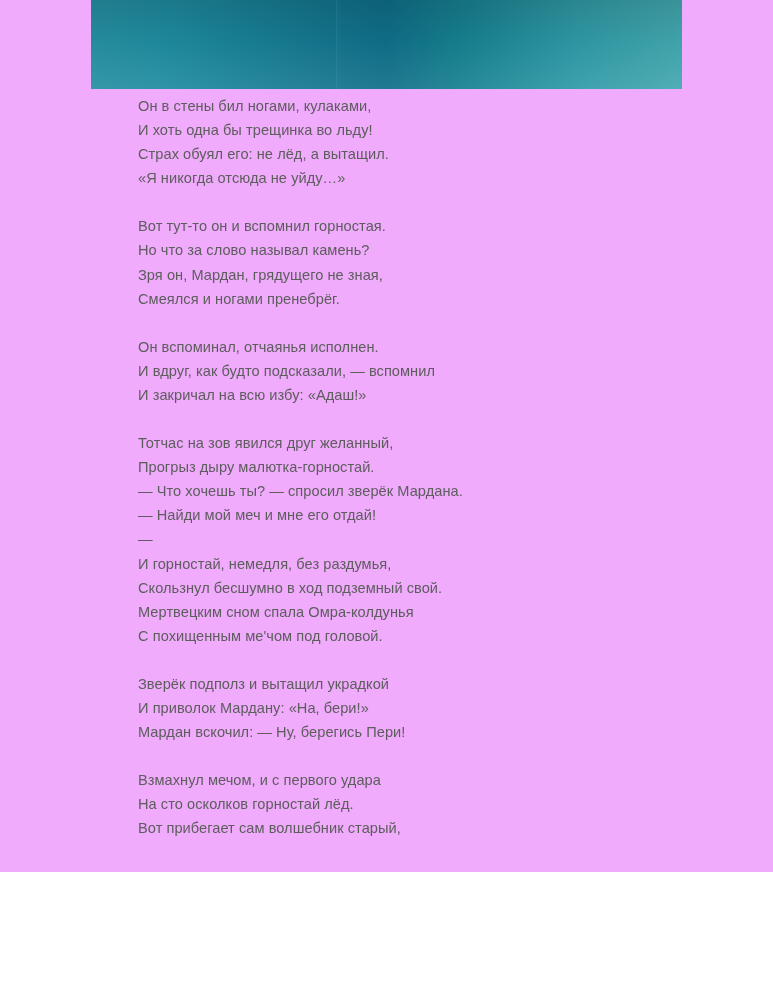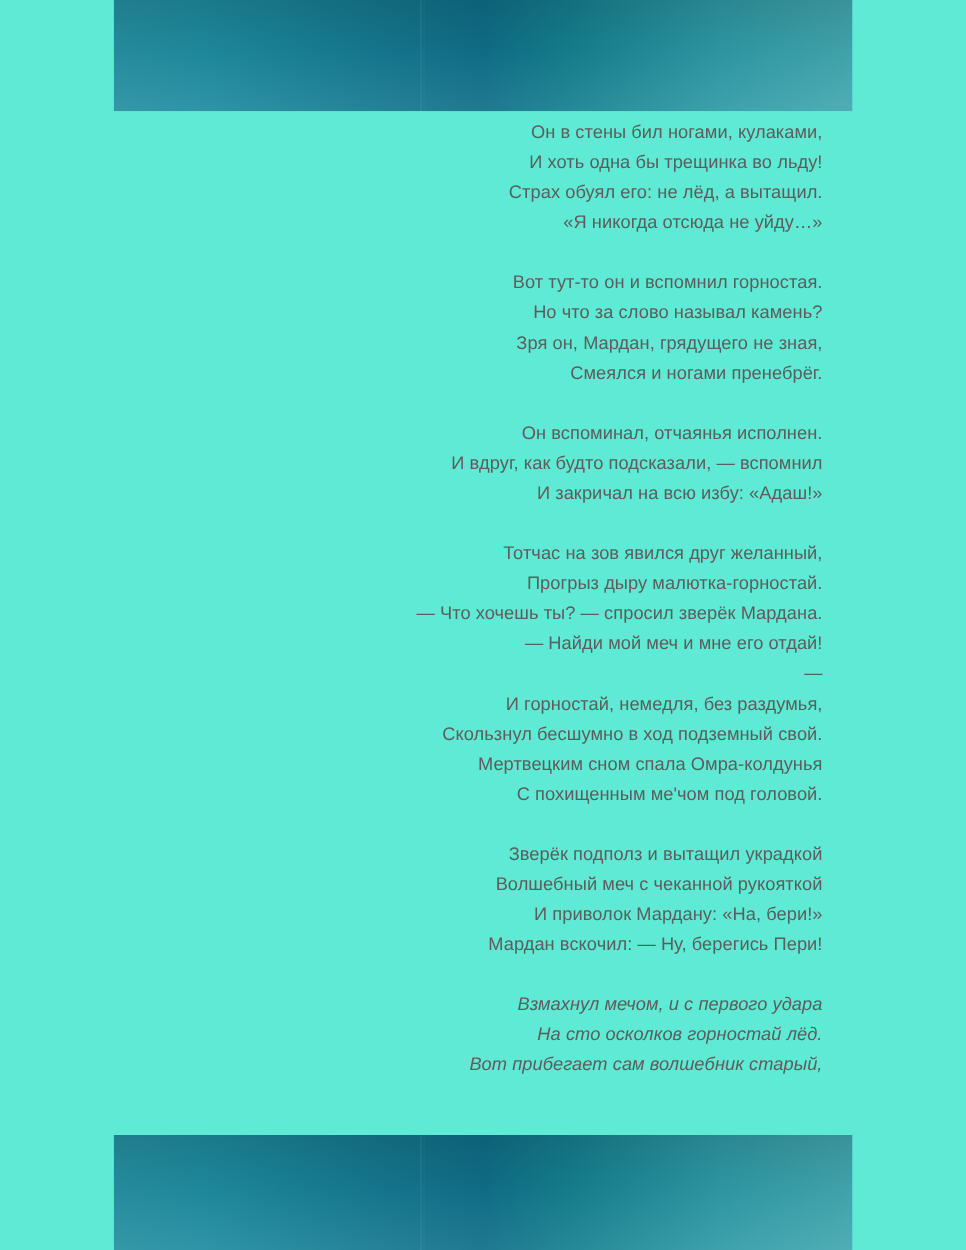--- a/index.html
+++ b/index.html
@@ -11,24 +11,23 @@
     width: 773px;
     height: 1000px;
     background: #ffffff;
     font-family: "Liberation Sans", "DejaVu Sans", sans-serif;
     overflow: hidden;
   }
 
   #page {
     position: relative;
     width: 773px;
-    height: 1000px;
-    background: #5eead4;
+    height: 872px;
+    background: #f0abfc;
     overflow: hidden;
-    text-align: right;
   }
 
   
   .band {
     position: absolute;
     left: 91px;
     width: 591px;
     overflow: hidden;
   }
   .band-top    { top: 0px;   height: 89px; }
@@ -67,21 +66,21 @@
   
   #poem {
     position: absolute;
     left: 138px;
     top: 94px;
     width: 520px;
   }
   .stanza {
     margin: 0 0 24px 0;
   }
-  .stanza:last-child { margin-bottom: 0; font-style: italic; }
+  .stanza:last-child { margin-bottom: 0; }
 
   .line {
     font-size: 14.6px;
     line-height: 24.1px;
     color: #5d5d5d;
     white-space: pre;
     letter-spacing: 0.05px;
   }
   .line.dash-only { color: #5d5d5d; }
 </style>
@@ -120,21 +119,20 @@
         <div class="line">— Что хочешь ты? — спросил зверёк Мардана.</div>
         <div class="line">— Найди мой меч и мне его отдай!</div>
         <div class="line dash-only">—</div>
         <div class="line">И горностай, немедля, без раздумья,</div>
         <div class="line">Скользнул бесшумно в ход подземный свой.</div>
         <div class="line">Мертвецким сном спала Омра-колдунья</div>
         <div class="line">С похищенным ме'чом под головой.</div>
       </div>
       <div class="stanza">
         <div class="line">Зверёк подполз и вытащил украдкой</div>
-        <div class="line">Волшебный меч с чеканной рукояткой</div>
         <div class="line">И приволок Мардану: «На, бери!»</div>
         <div class="line">Мардан вскочил: — Ну, берегись Пери!</div>
       </div>
       <div class="stanza">
         <div class="line">Взмахнул мечом, и с первого удара</div>
         <div class="line">На сто осколков горностай лёд.</div>
         <div class="line">Вот прибегает сам волшебник старый,</div>
       </div>
     </div>
 

